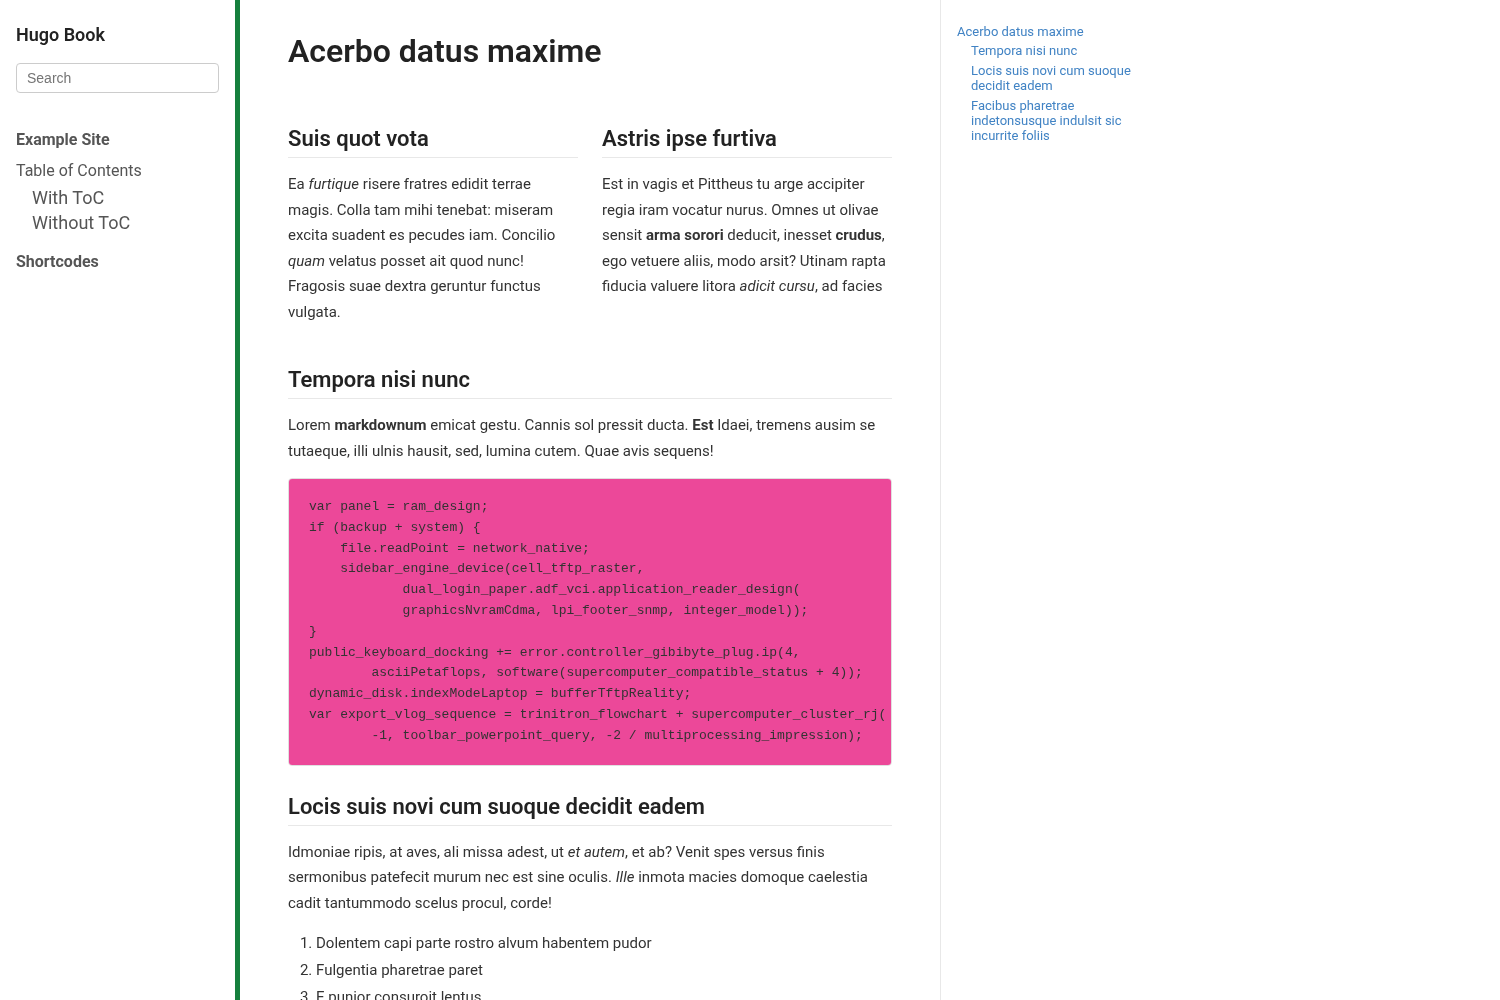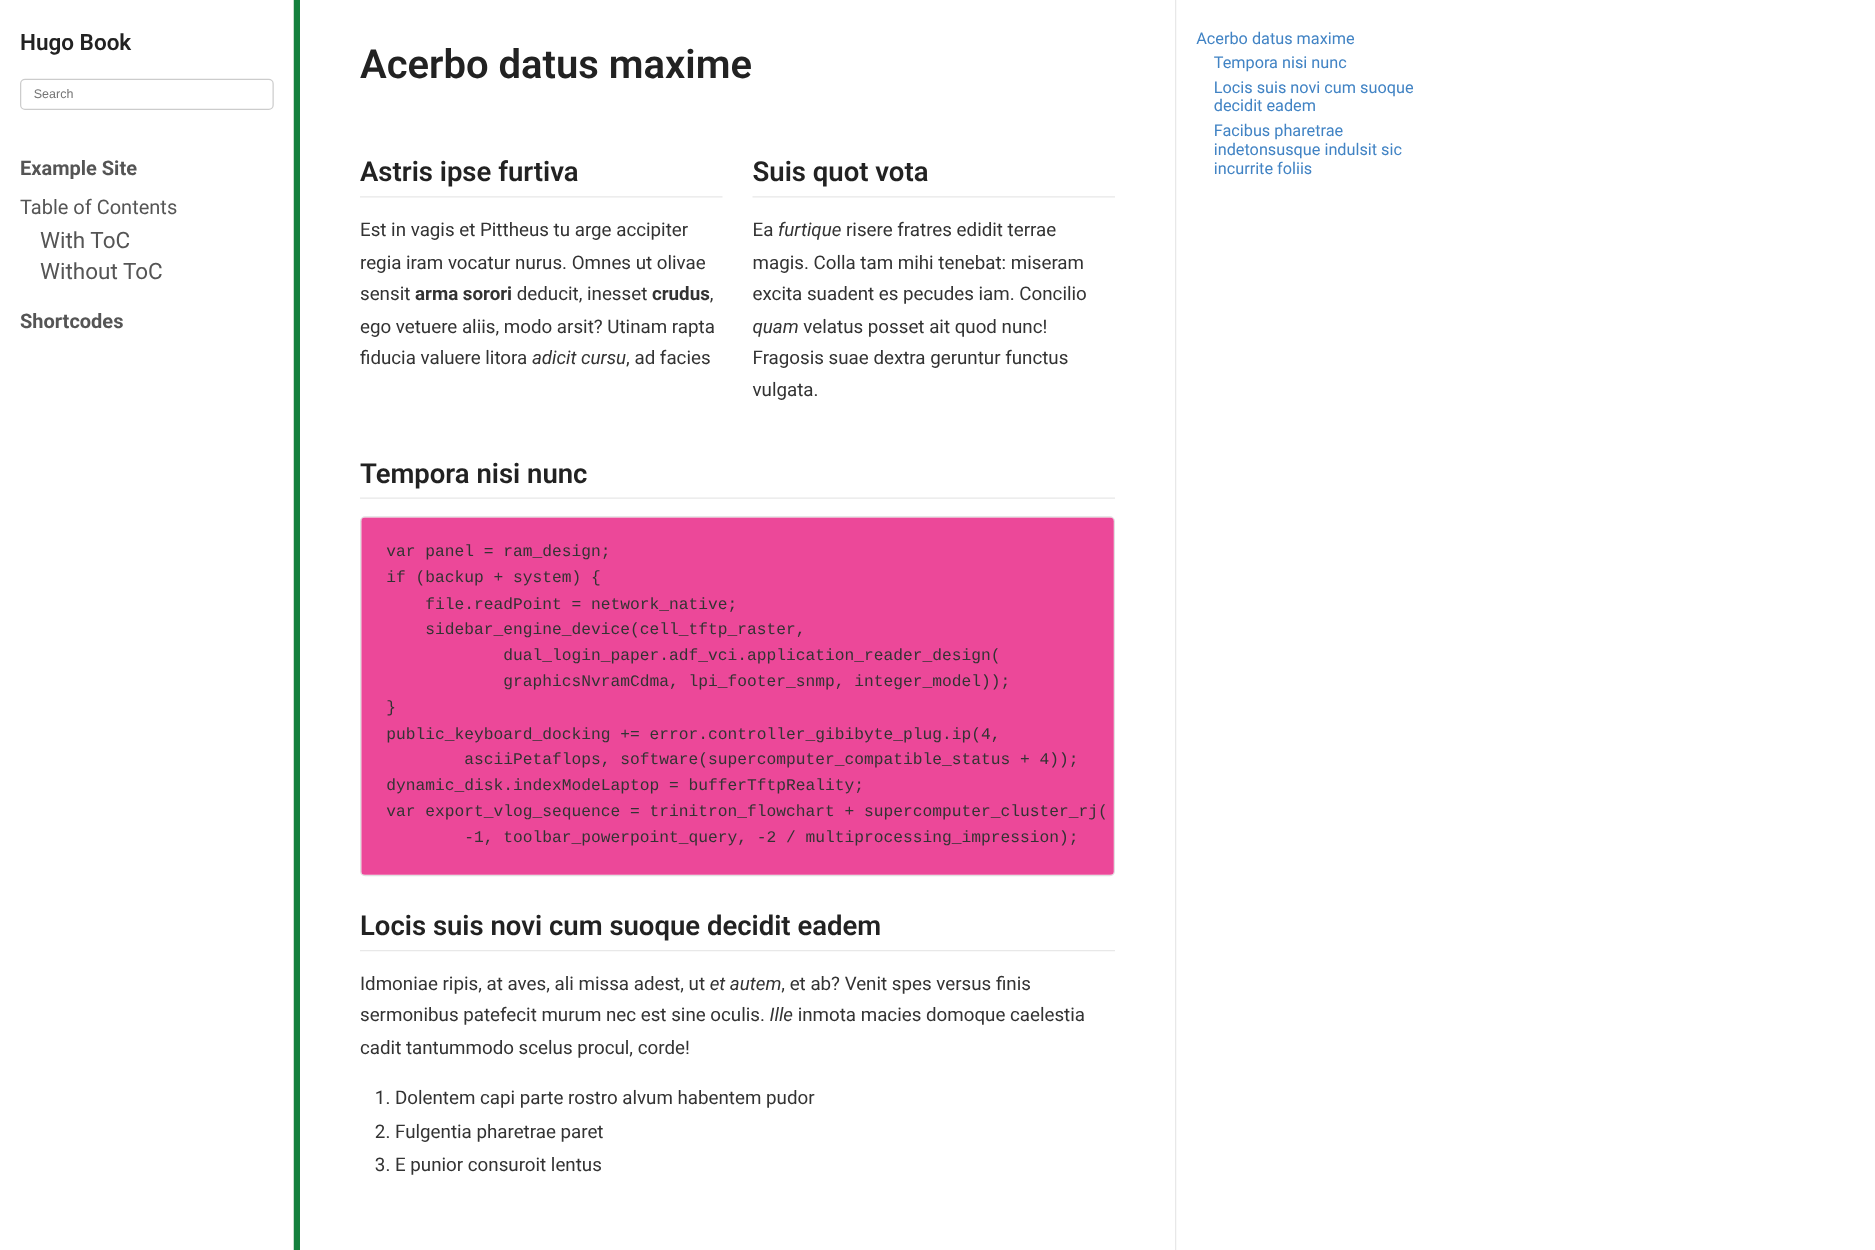--- a/index.html
+++ b/index.html
@@ -29,21 +29,21 @@
       font-weight: 600;
       color: #222;
       margin-bottom: 18px;
       display: block;
     }
     .search-box {
       width: 100%;
       padding: 6px 10px;
       border: 1px solid #ccc;
       border-radius: 4px;
-      font-size: 10px;
+      font-size: 14px;
       color: #14532d;
       margin-bottom: 20px;
       background: #fff;
     }
 
     .sidebar-section-title {
       font-size: 13px;
       font-weight: 700;
       color: #333;
       margin-bottom: 6px;
@@ -200,38 +200,41 @@
       </li>
     </ul>
   </nav>
 </aside>
 
 <main id="main-content">
   <h1 class="page-title">Acerbo datus maxime</h1>
 
   <div class="two-col">
     <div>
+      <h2 class="section-heading">Suis quot vota</h2>
+      <p class="content-para">
+        Ea <em>furtique</em> risere fratres edidit terrae magis.
+        Colla tam mihi tenebat: miseram excita suadent es pecudes iam. Concilio <em>quam</em>
+        velatus posset ait quod nunc! Fragosis suae dextra geruntur functus vulgata.
+      </p>
+    </div>
+    <div>
       <h2 class="section-heading">Astris ipse furtiva</h2>
       <p class="content-para">
         Est in vagis et Pittheus tu arge accipiter regia iram vocatur nurus. Omnes ut olivae sensit
         <strong>arma sorori</strong> deducit, inesset <strong>crudus</strong>, ego vetuere aliis, modo arsit? Utinam rapta fiducia
         valuere litora <em>adicit cursu</em>, ad facies
       </p>
     </div>
-    <div>
-      <h2 class="section-heading">Suis quot vota</h2>
-      <p class="content-para">
-        Ea <em>furtique</em> risere fratres edidit terrae magis.
-        Colla tam mihi tenebat: miseram excita suadent es pecudes iam. Concilio <em>quam</em>
-        velatus posset ait quod nunc! Fragosis suae dextra geruntur functus vulgata.
-      </p>
-    </div>
   </div>
 
   <h2 class="section-heading">Tempora nisi nunc</h2>
+  <p class="content-para">
+    Lorem <strong>markdownum</strong> emicat gestu. Cannis sol pressit ducta. <strong>Est</strong> Idaei, tremens ausim se tutaeque, illi ulnis hausit, sed, lumina cutem. Quae avis sequens!
+  </p>
 
   <pre class="code-block">var panel = ram_design;
 if (backup + system) {
     file.readPoint = network_native;
     sidebar_engine_device(cell_tftp_raster,
             dual_login_paper.adf_vci.application_reader_design(
             graphicsNvramCdma, lpi_footer_snmp, integer_model));
 }
 public_keyboard_docking += error.controller_gibibyte_plug.ip(4,
         asciiPetaflops, software(supercomputer_compatible_status + 4));

